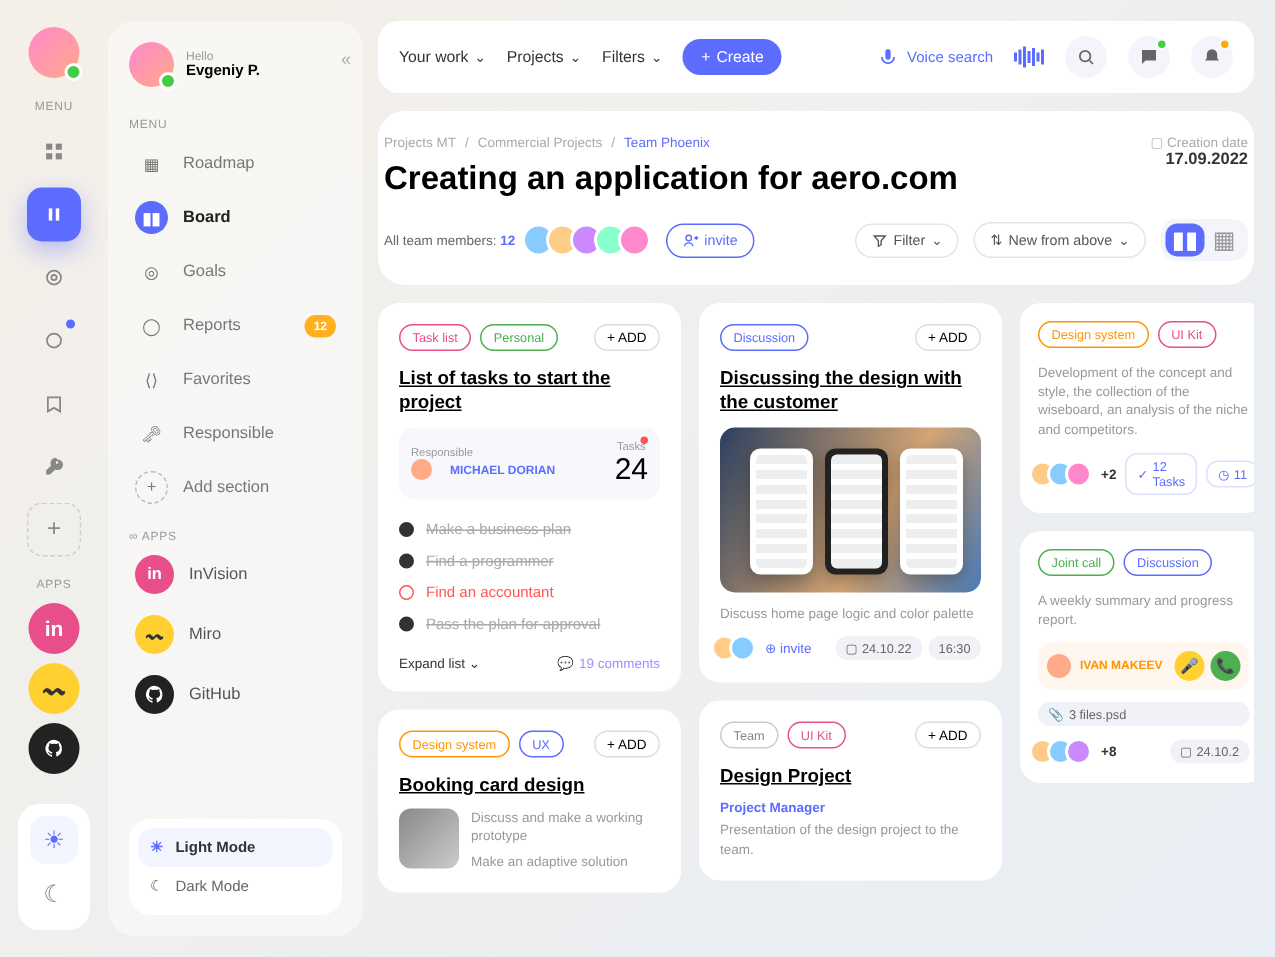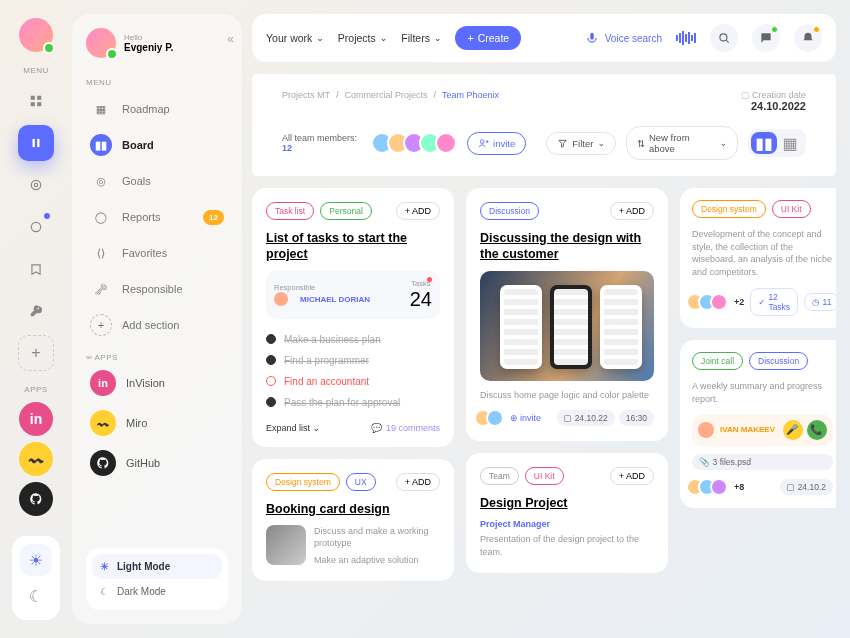--- a/index.html
+++ b/index.html
@@ -39,21 +39,21 @@
 .topbar { background:#fff; border-radius:14px; padding:10px 14px; display:flex; align-items:center; gap:14px; }
 .tb-item { font-size:10.5px; color:#333; display:flex; align-items:center; gap:4px; cursor:pointer; }
 .tb-create { background:#5b6cff; color:#fff; padding:6px 12px; border-radius:14px; font-size:10.5px; display:flex; align-items:center; gap:4px; cursor:pointer; }
 .tb-spacer { flex:1; }
 .tb-voice { display:flex; align-items:center; gap:6px; font-size:10px; color:#5b6cff; cursor:pointer; }
 .wave { display:flex; gap:1px; align-items:center; }
 .wave i { width:2px; background:#5b6cff; display:block; }
 .tb-round { width:28px; height:28px; border-radius:50%; background:#f3f5fa; display:flex; align-items:center; justify-content:center; color:#666; cursor:pointer; position:relative; }
 .tb-round .ndot { position:absolute; top:2px; right:2px; width:7px; height:7px; border-radius:50%; border:1.5px solid #fff; }
 
-.header { background:#fff; border-radius:5px; margin-top:12px; padding:16px 30px; }
+.header { background:#fff; border-radius:18px; margin-top:12px; padding:16px 4px; }
 .crumbs { font-size:9px; color:#aaa; display:flex; gap:6px; }
 .crumbs span:last-child { color:#5b6cff; }
 .title { font-size:22px; font-weight:800; margin-top:6px; }
 .meta { display:flex; align-items:center; gap:10px; margin-top:14px; }
 .meta-label { font-size:9px; color:#666; }
 .meta-label b { color:#5b6cff; }
 .avs { display:flex; }
 .avs .a { width:22px; height:22px; border-radius:50%; border:2px solid #fff; margin-left:-6px; }
 .pill { border-radius:14px; padding:5px 10px; font-size:9.5px; display:flex; align-items:center; gap:4px; cursor:pointer; }
 .pill.outline { border:1px solid #5b6cff; color:#5b6cff; }
@@ -278,23 +278,24 @@
           <path d="M12 3a6 6 0 0 0-6 6v4l-2 3h16l-2-3V9a6 6 0 0 0-6-6z"></path>
         </svg>
         <div class="ndot" style="background:#fa0"></div>
       </div>
   </div>
 
   <div class="header">
     <div style="display:flex;justify-content:space-between;align-items:flex-start">
       <div>
         <div class="crumbs"><span>Projects MT</span>/<span>Commercial Projects</span>/<span>Team Phoenix</span></div>
+        <div class="title">Creating an application for aero.com</div>
       </div>
       <div class="date-box">
-        <span style="color:#bbb">▢</span> <span>Creation date</span><b>24.10.2022</b>
+        <span style="color:#bbb">▢</span> <span>Creation date</span><b>17.09.2022</b>
       </div>
     </div>
     <div class="meta">
       <div class="meta-label"><span>All team members:</span> <b>12</b></div>
       <div class="avs">
           <div class="a" style="background:#8cf"></div>
           <div class="a" style="background:#fc8"></div>
           <div class="a" style="background:#c8f"></div>
           <div class="a" style="background:#8fc"></div>
           <div class="a" style="background:#f8c"></div>

